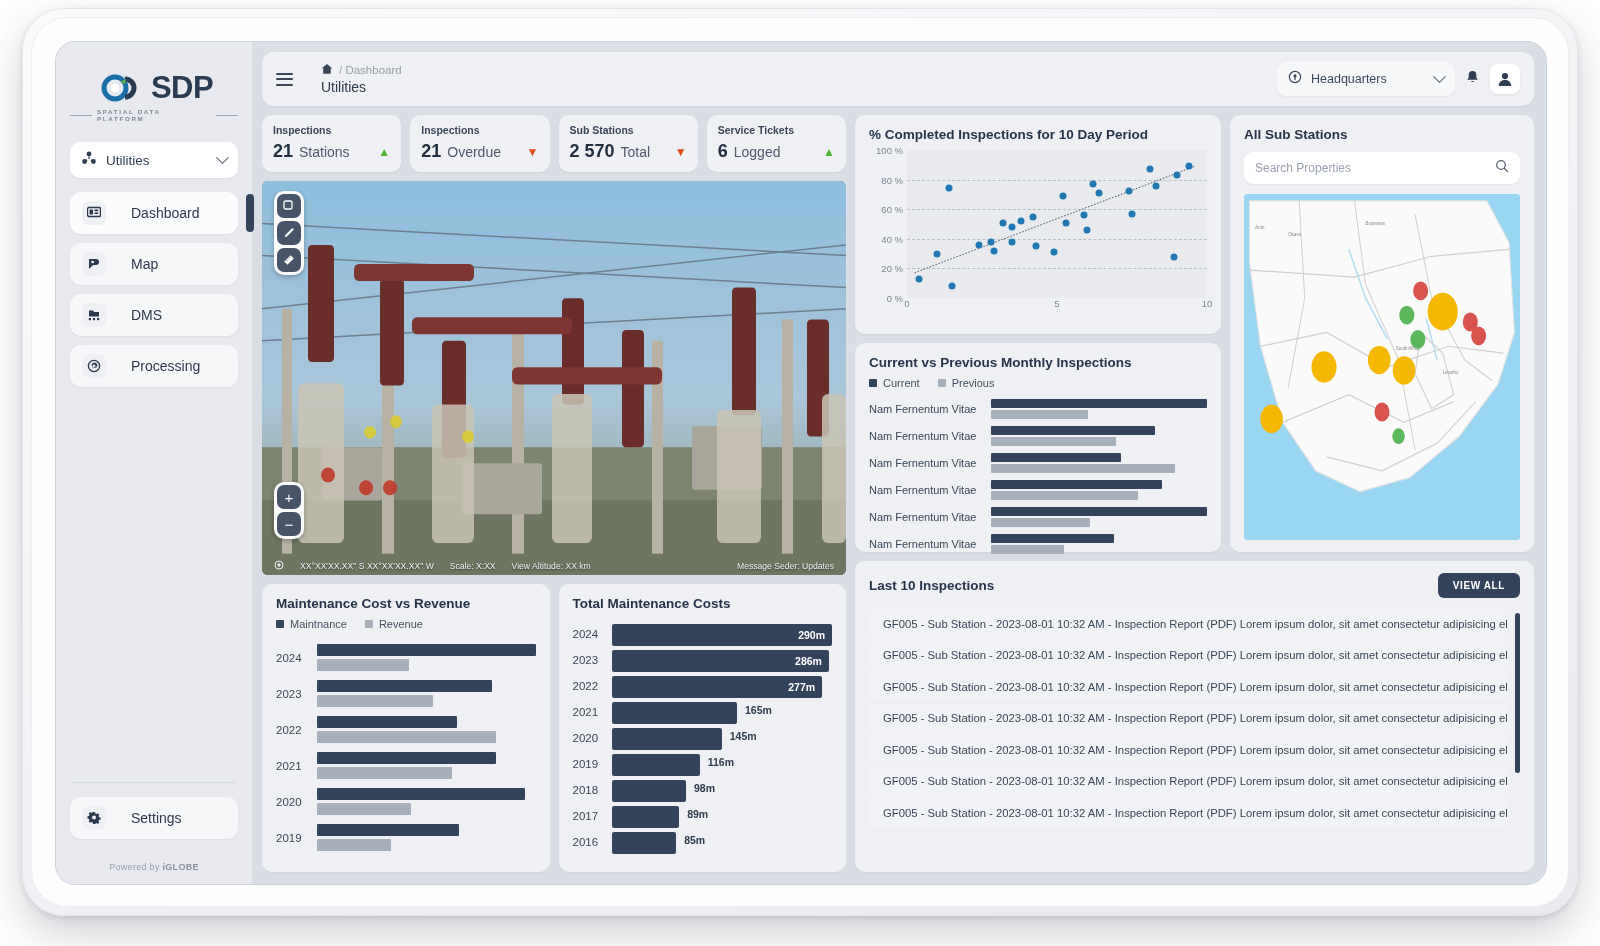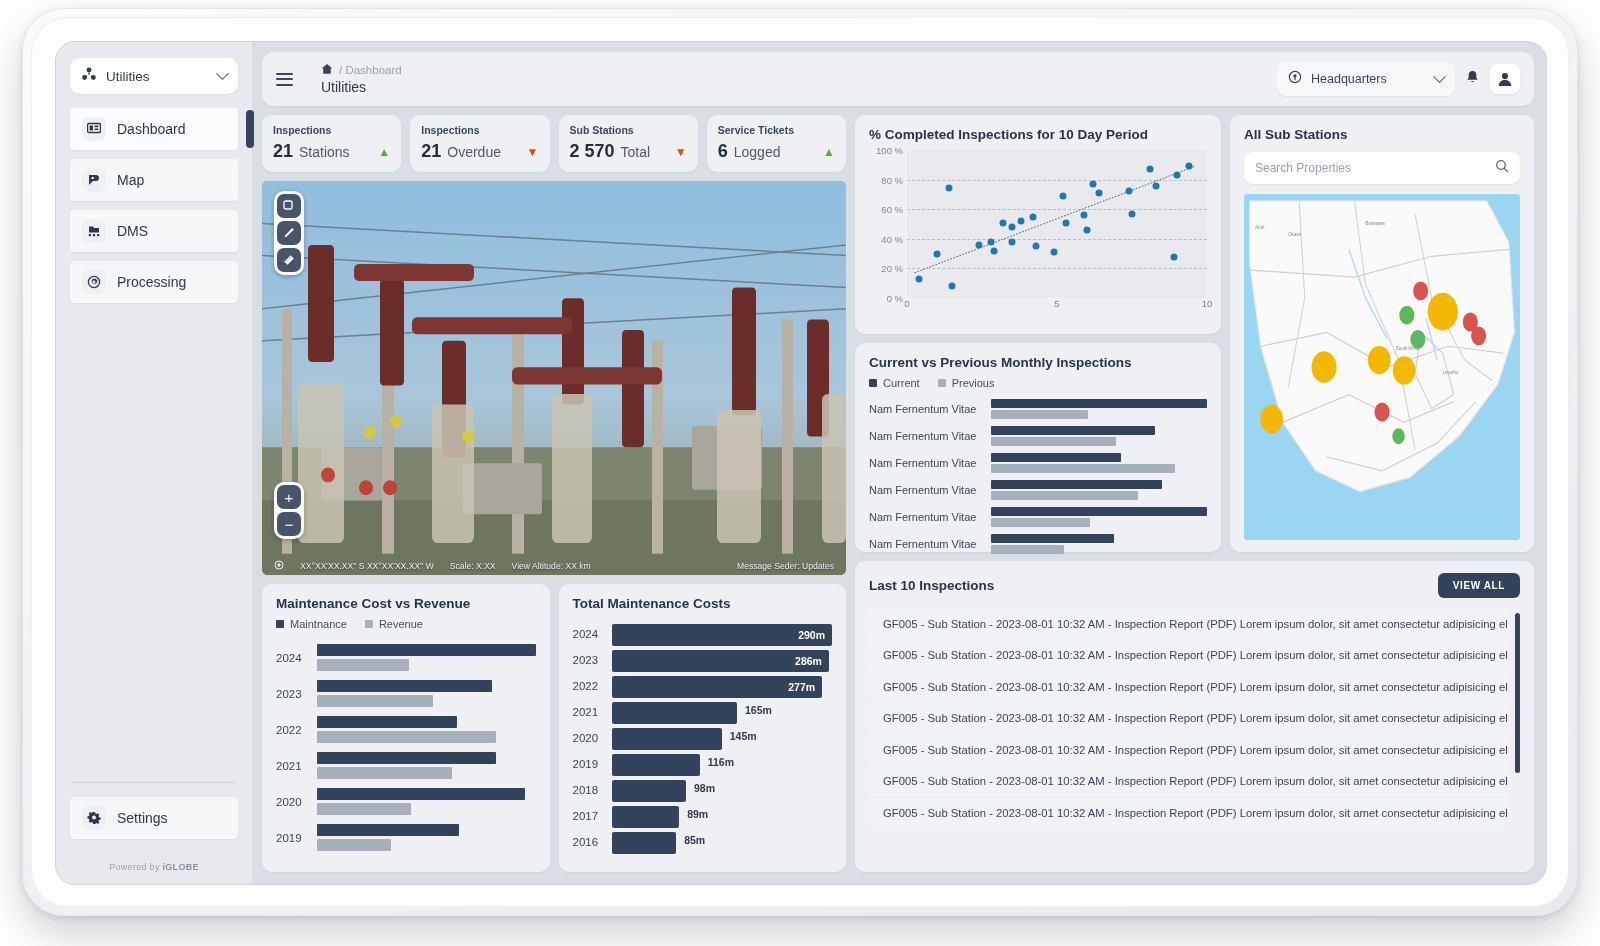--- a/index.html
+++ b/index.html
@@ -52,22 +52,22 @@
   .sb-select{
     background:#fff; border-radius:10px; height:36px;
     display:flex; align-items:center; gap:9px; padding:0 11px;
     box-shadow:0 1px 2px rgba(40,50,70,.07);
     margin-bottom:14px;
   }
   .sb-select .lbl{ flex:1; font-size:13.5px; color:#2f3d51; }
   .chev{ width:9px;height:9px;border-right:1.6px solid #5b6576;border-bottom:1.6px solid #5b6576;transform:rotate(45deg) translate(-2px,-2px); }
 
   .nav-item{
-    background:#f6f7f9; border-radius:4px; height:42px;
-    display:flex; align-items:center; gap:11px; padding:0 12px;
+    background:#f6f7f9; border-radius:11px; height:42px;
+    display:flex; align-items:center; gap:25px; padding:0 12px;
     margin-bottom:9px; position:relative;
     box-shadow:0 1px 2px rgba(40,50,70,.06);
     cursor:pointer;
   }
   .nav-item .ico{ width:24px;height:24px;border-radius:7px;background:#eef0f4;display:flex;align-items:center;justify-content:center; }
   .nav-item .txt{ font-size:14px; color:#2c394c; }
   .nav-item.active{ background:#fbfcfd; }
   .nav-item.active:after{
     content:""; position:absolute; right:-16px; top:2px; width:8px; height:38px;
     background:#34435c; border-radius:5px;
@@ -220,20 +220,38 @@
   }
 </style>
 </head>
 <body>
 
 <div class="device">
   <div class="screen">
     <div class="screen-inner">
 
       <aside class="sidebar">
+        <div class="logo-wrap">
+          <div class="logo-row">
+            <span class="logo-mark">
+              <svg width="52" height="30" viewBox="0 0 52 30">
+                <path d="M20 4 a11 11 0 1 0 0 22 a11 11 0 1 0 0 -22" fill="none" stroke="#1b6fa8" stroke-width="5"></path>
+                <path d="M30 6 a9 9 0 1 1 0 18" fill="none" stroke="#2b3c52" stroke-width="5"></path>
+                <circle cx="20" cy="15" r="4.2" fill="#fff"></circle>
+                <path d="M25 9 l6 -3 l-1 5 z" fill="#63b44a"></path>
+              </svg>
+            </span>
+            <span class="logo-text">SDP</span>
+          </div>
+          <div class="logo-sub">
+            <span class="ln"></span>
+            <span class="t">SPATIAL DATA PLATFORM</span>
+            <span class="ln"></span>
+          </div>
+        </div>
 
         <div class="sb-select">
           <span>
             <svg width="16" height="16" viewBox="0 0 16 16" fill="#2f3d51">
               <circle cx="8" cy="4" r="2.4"></circle>
                 <circle cx="3.6" cy="11.5" r="2.4"></circle>
                 <circle cx="12.4" cy="11.5" r="2.4"></circle>
               <path d="M8 6.6 L8 9 M6.2 10 L4.6 10.6 M9.8 10 L11.4 10.6" stroke="#2f3d51" stroke-width="1.2" fill="none"></path>
             </svg>
           </span>

